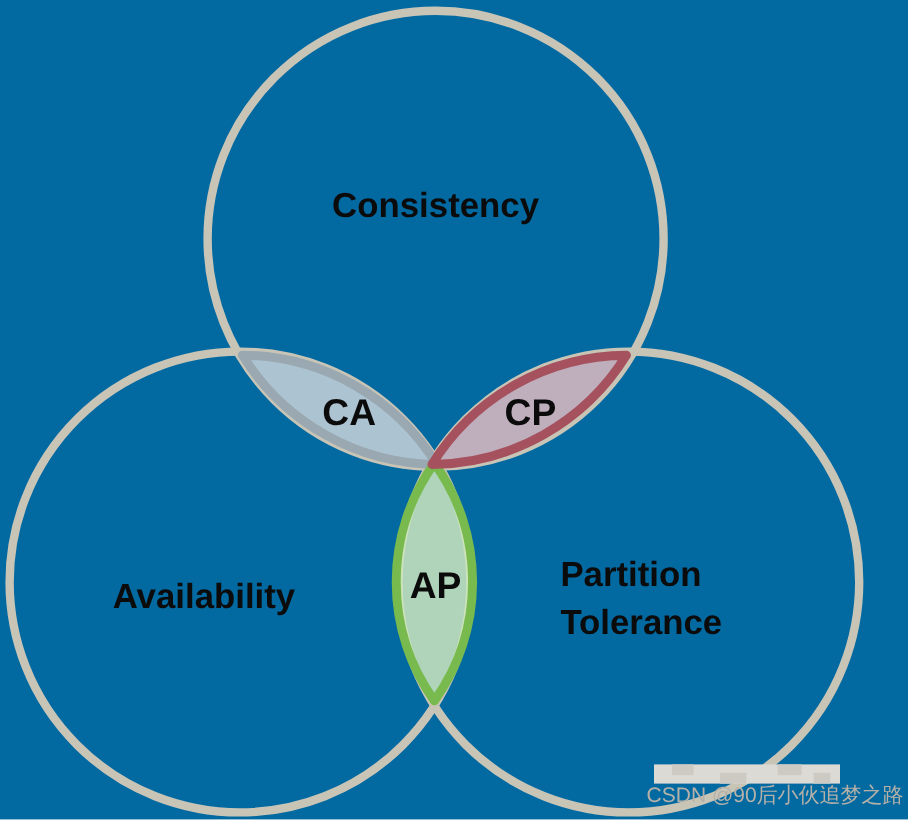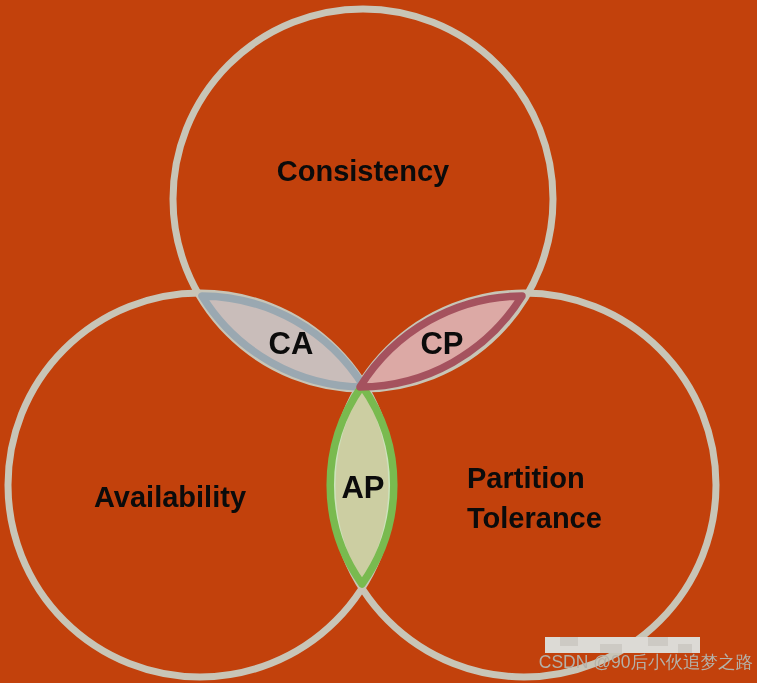--- a/index.html
+++ b/index.html
@@ -4,21 +4,21 @@
 <style>
   html, body {
     margin: 0;
     padding: 0;
     background: #ffffff;
   }
   .stage {
     position: relative;
     width: 757px;
     height: 683px;
-    background: #c2410c;
+    background: #0369a1;
     overflow: hidden;
     font-family: "Liberation Sans", sans-serif;
   }
   svg { display: block; }
   .venn-circle {
     fill: none;
     stroke-width: 7;
   }
   .lens {
     stroke-width: 7.5;

